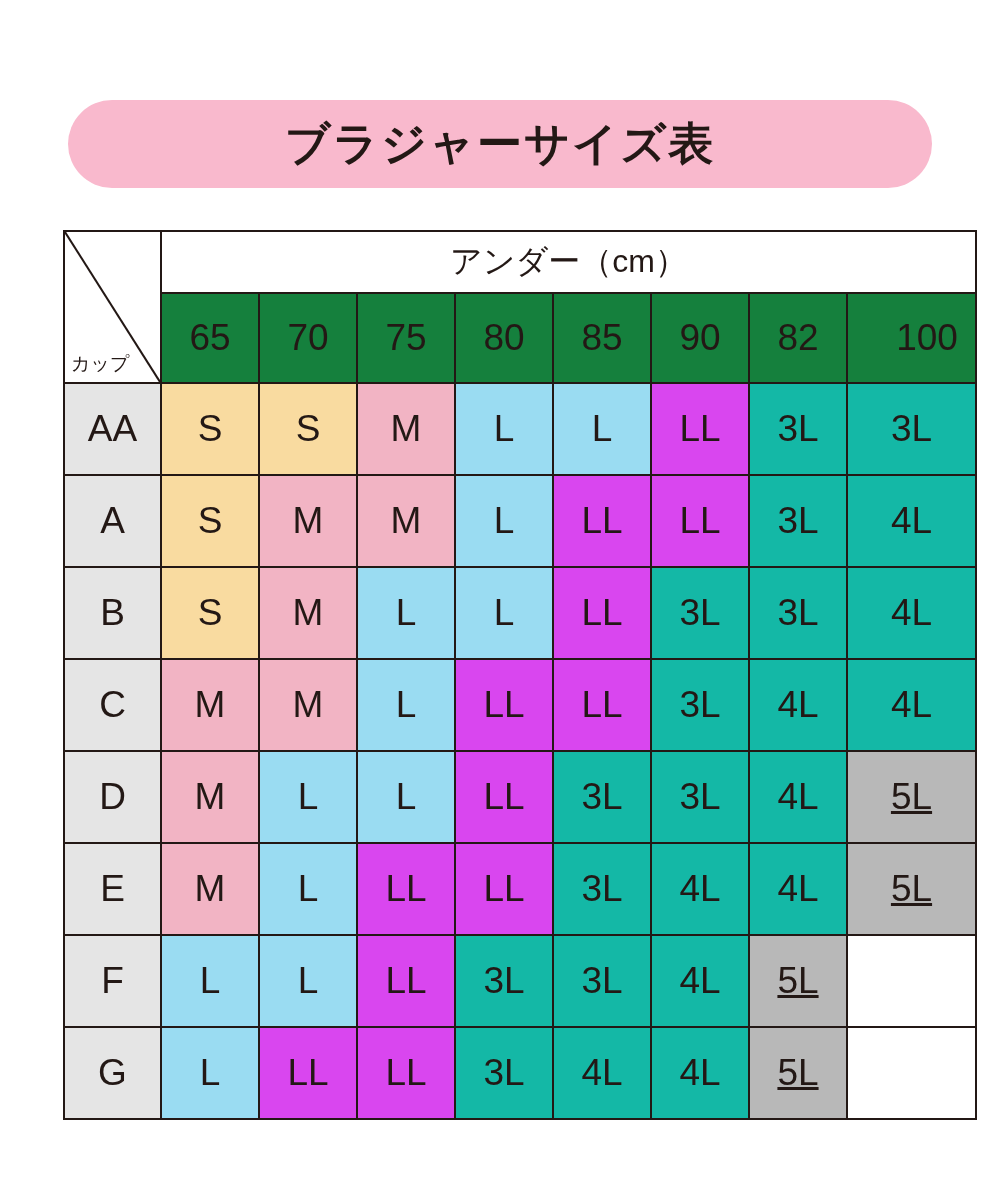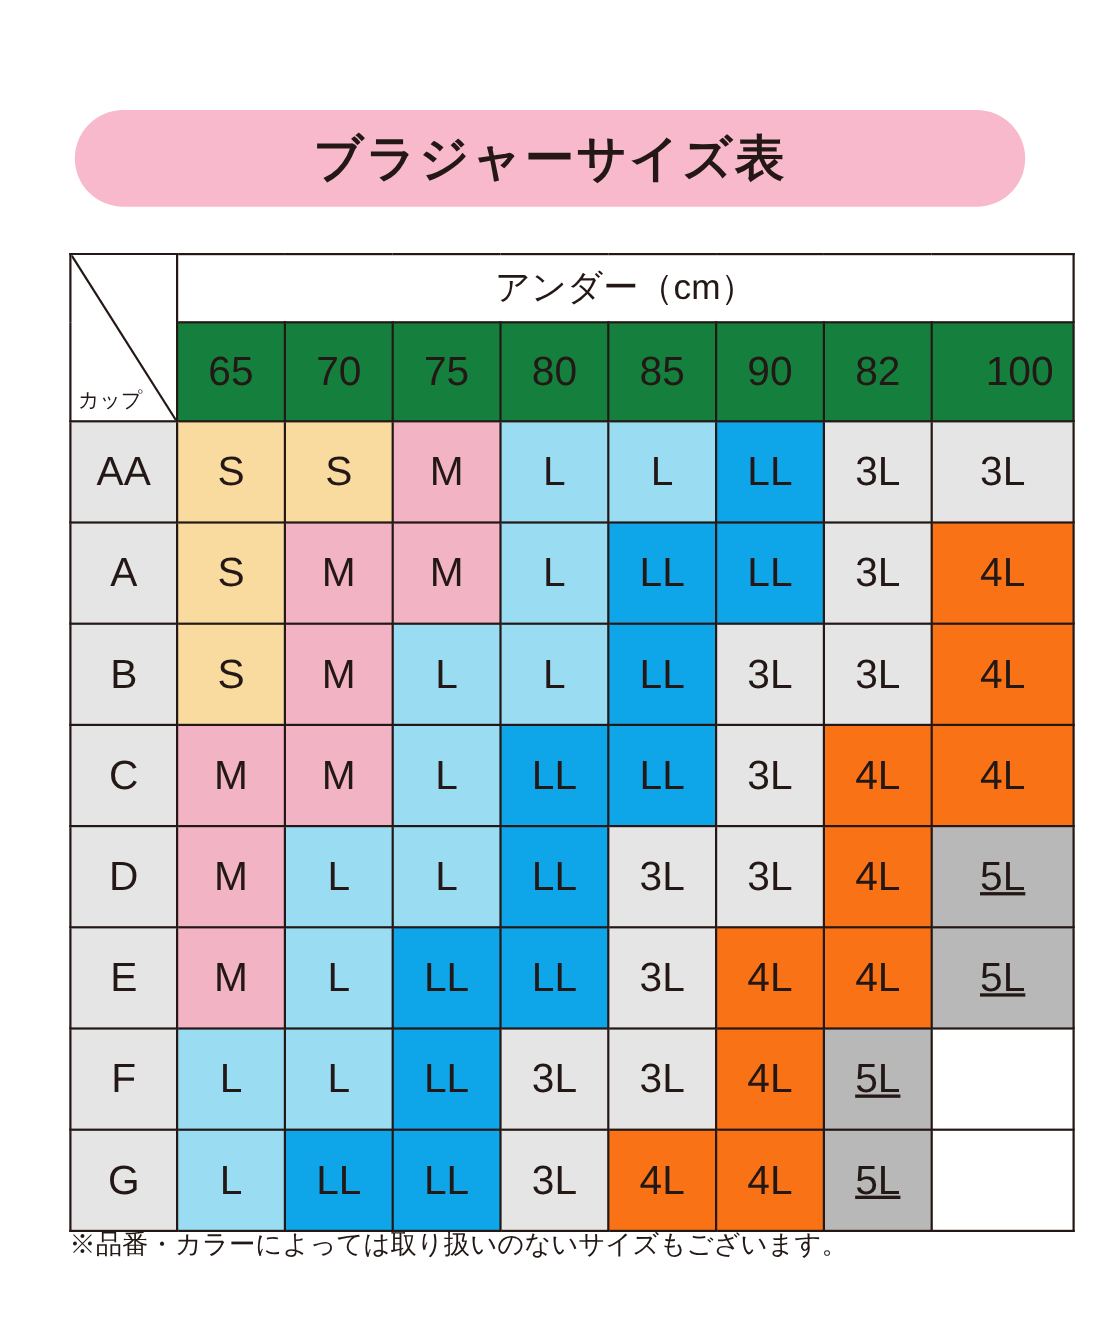--- a/index.html
+++ b/index.html
@@ -102,23 +102,23 @@
   .size-cell {
     width: 96px;
     height: 90px;
     font-size: 37px;
     color: #231815;
   }
   
   .c-S  { background: #f9dba0; }
   .c-M  { background: #f2b4c4; }
   .c-L  { background: #9adcf2; }
-  .c-LL { background: #0ea5e9; }
-  .c-3L { background: #e5e5e5; }
-  .c-4L { background: #f97316; }
+  .c-LL { background: #d946ef; }
+  .c-3L { background: #14b8a6; }
+  .c-4L { background: #14b8a6; }
   .c-5L { background: #b8b8b8; text-decoration: underline; }
   .c-none { background: #ffffff; }
   
   .footnote {
     position: absolute;
     left: 63px;
     top: 1115px;
     font-size: 24px;
     color: #231815;
     letter-spacing: 0px;
@@ -238,14 +238,13 @@
           <td class="size-cell c-LL">LL</td>
           <td class="size-cell c-3L">3L</td>
           <td class="size-cell c-4L">4L</td>
           <td class="size-cell c-4L">4L</td>
           <td class="size-cell c-5L">5L</td>
           <td class="size-cell c-none"></td>
         </tr>
       </tbody>
   </table>
 
-  <div class="footnote">※品番・カラーによっては取り扱いのないサイズもございます。</div>
 </div>
 
 </body></html>

